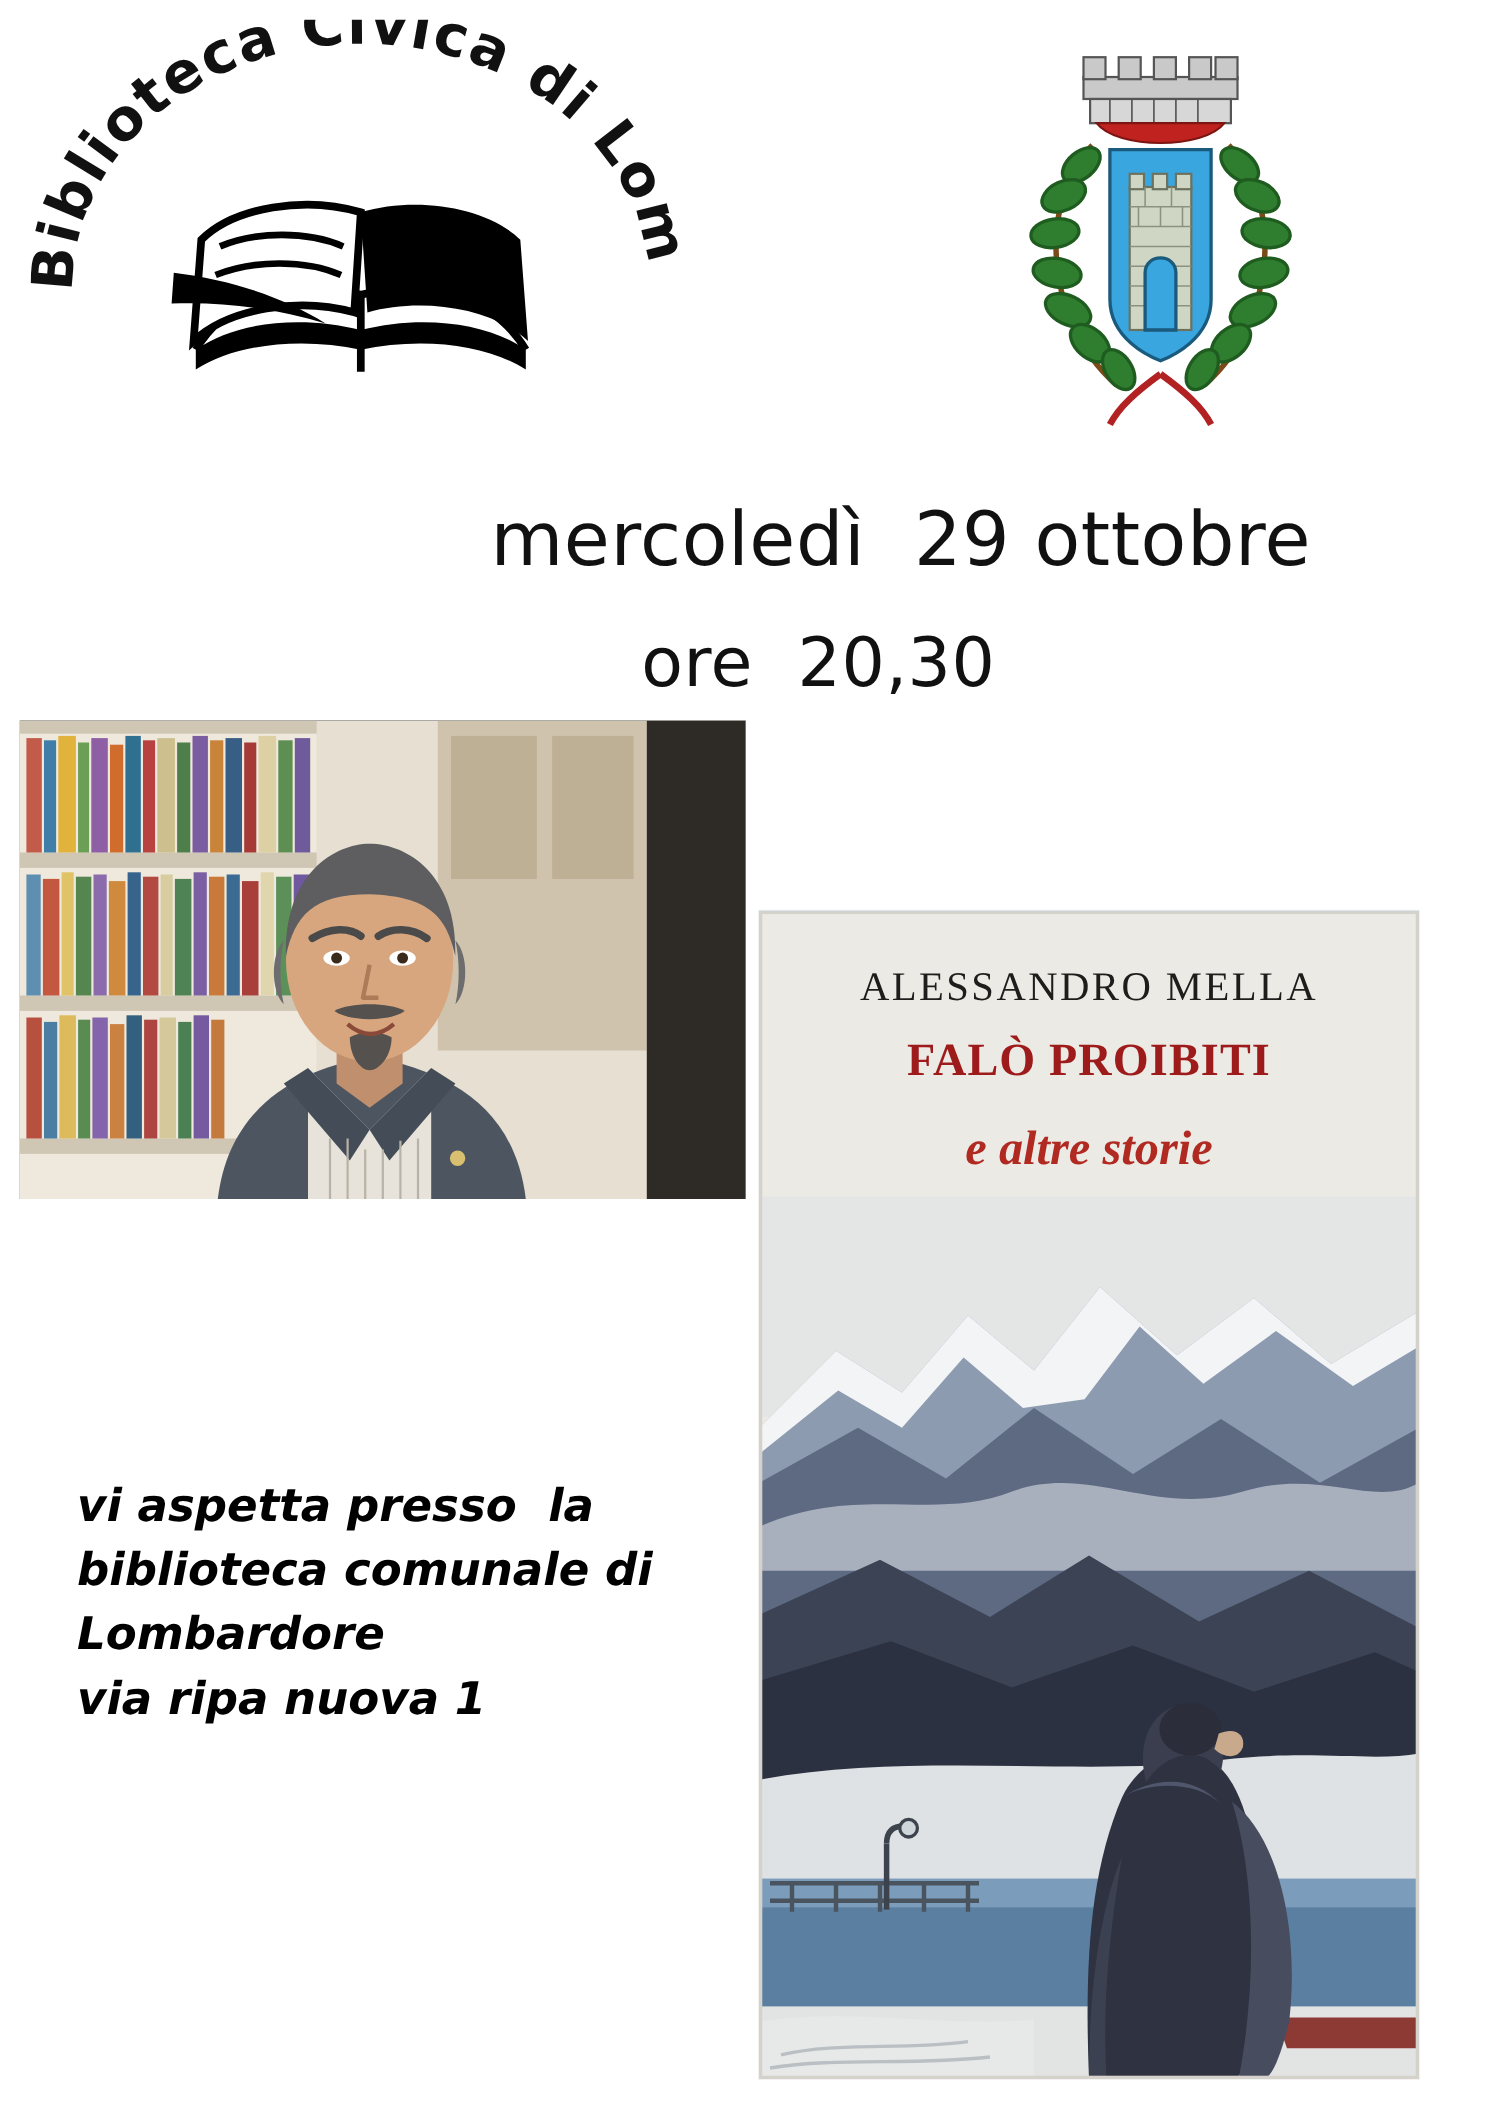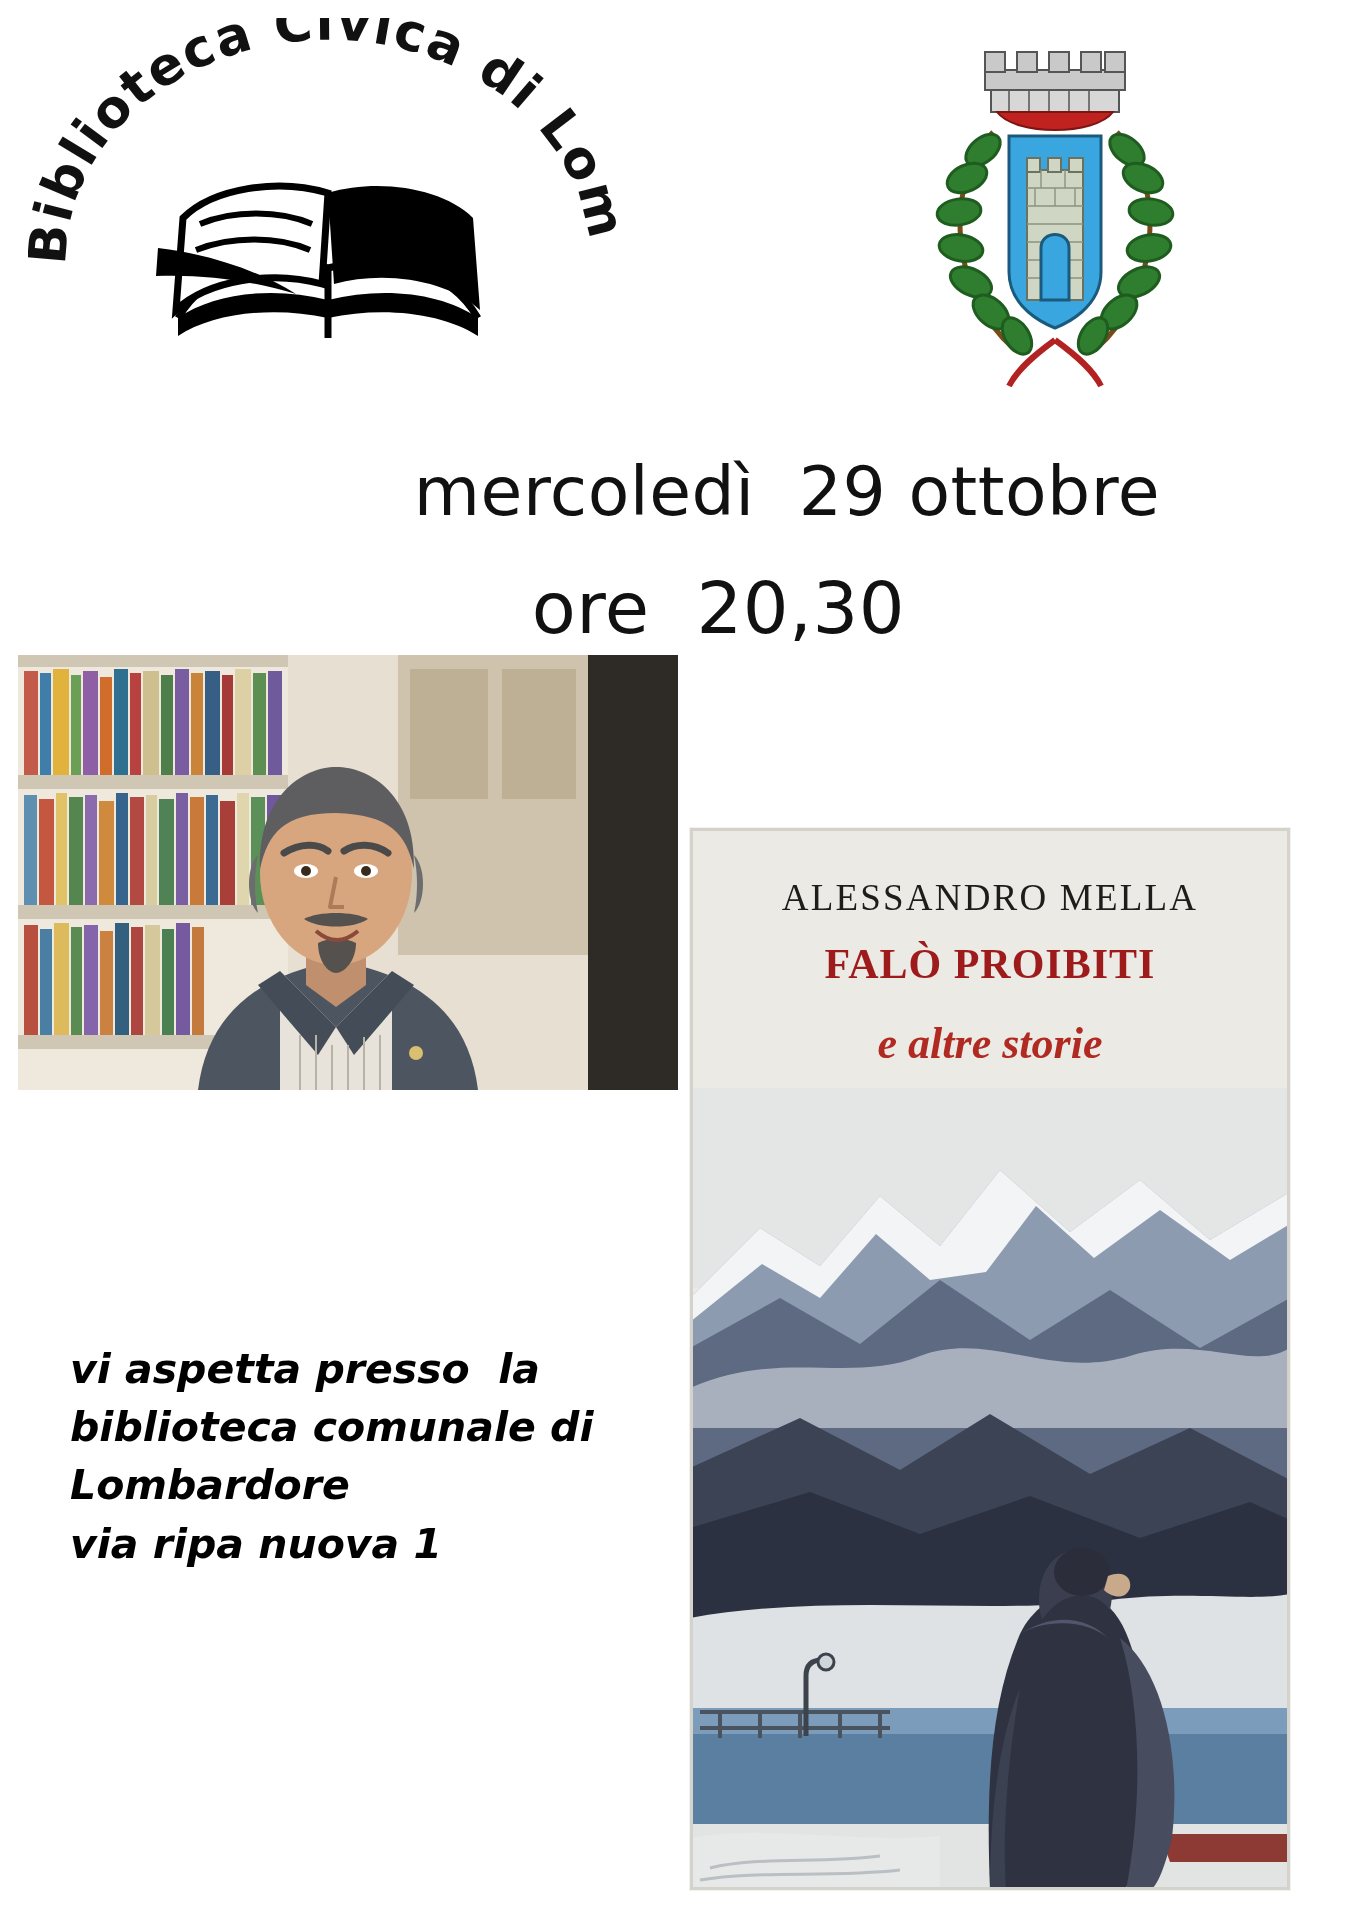--- a/index.html
+++ b/index.html
@@ -32,38 +32,39 @@
     left: 905px;
     top: 40px;
     width: 300px;
     height: 350px;
   }
   .coat-of-arms svg { display: block; }
 
   
   .date-line {
     position: absolute;
-    left: 0;
+    left: 12px;
     top: 455px;
     width: 1160px;
     text-align: right;
     font-size: 68px;
     line-height: 1.08;
     letter-spacing: 0.5px;
     font-family: "DejaVu Sans", sans-serif;
     color: #111;
     white-space: pre;
+    padding-left: 20px;
   }
   .time-line {
     position: absolute;
     left: 0;
     top: 570px;
     width: 905px;
     text-align: right;
-    font-size: 72px;
+    font-size: 62px;
     line-height: 1.08;
     letter-spacing: 0.5px;
     font-family: "DejaVu Sans", sans-serif;
     color: #111;
     white-space: pre;
   }
 
   
   .author-photo {
     position: absolute;

